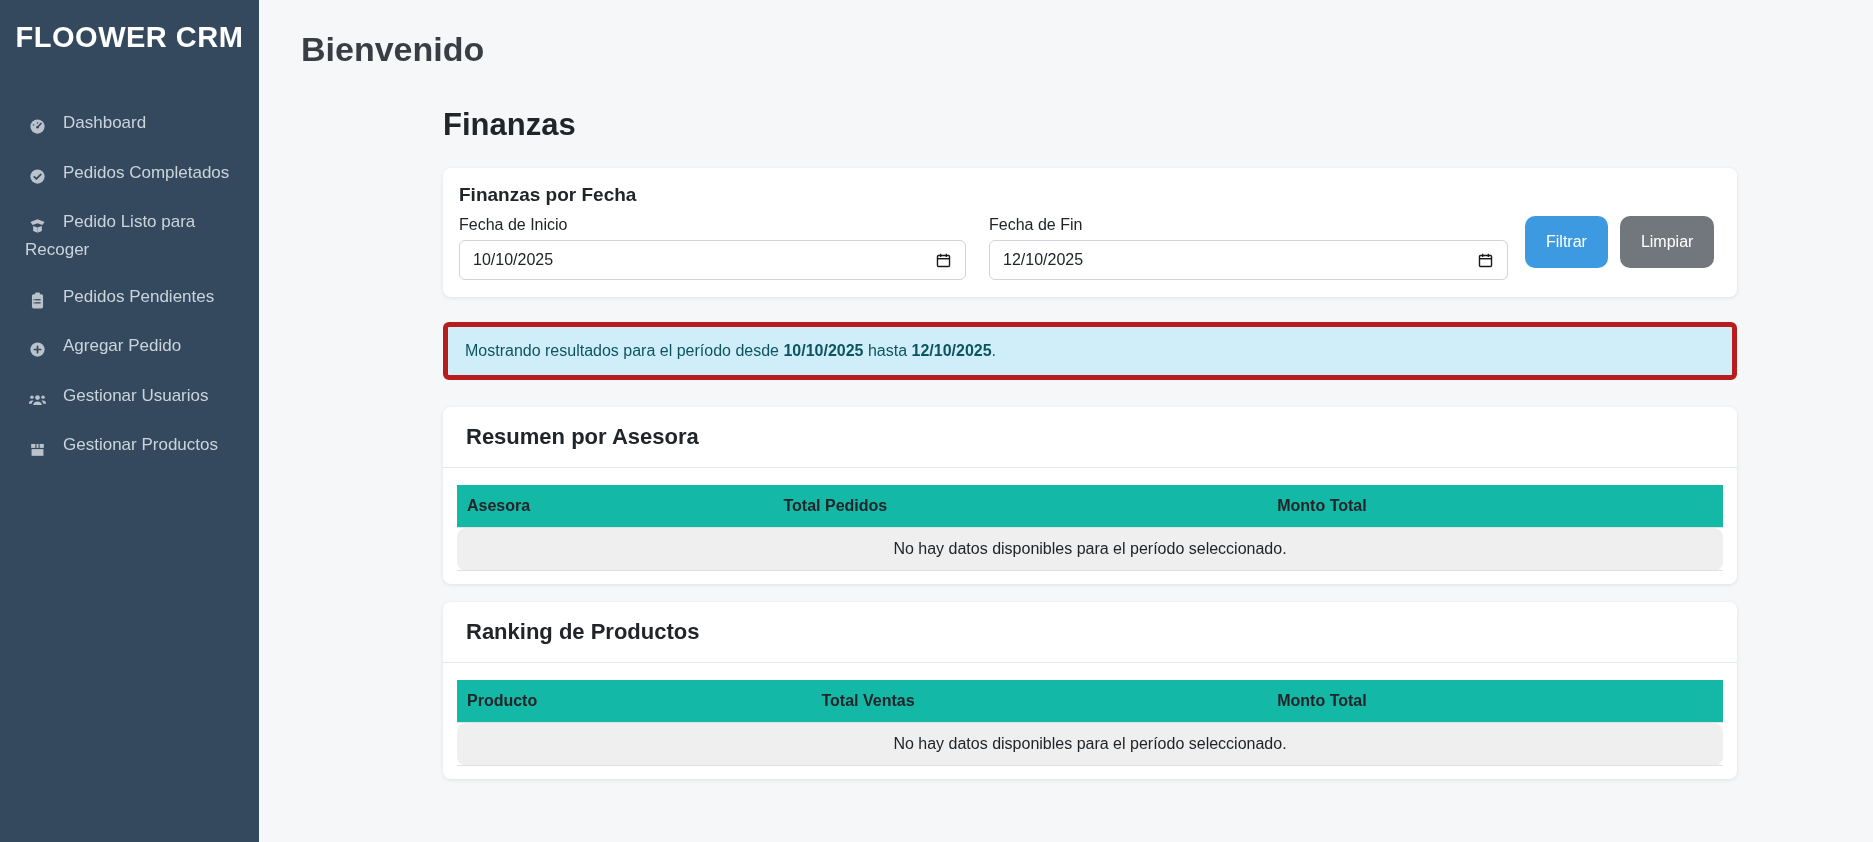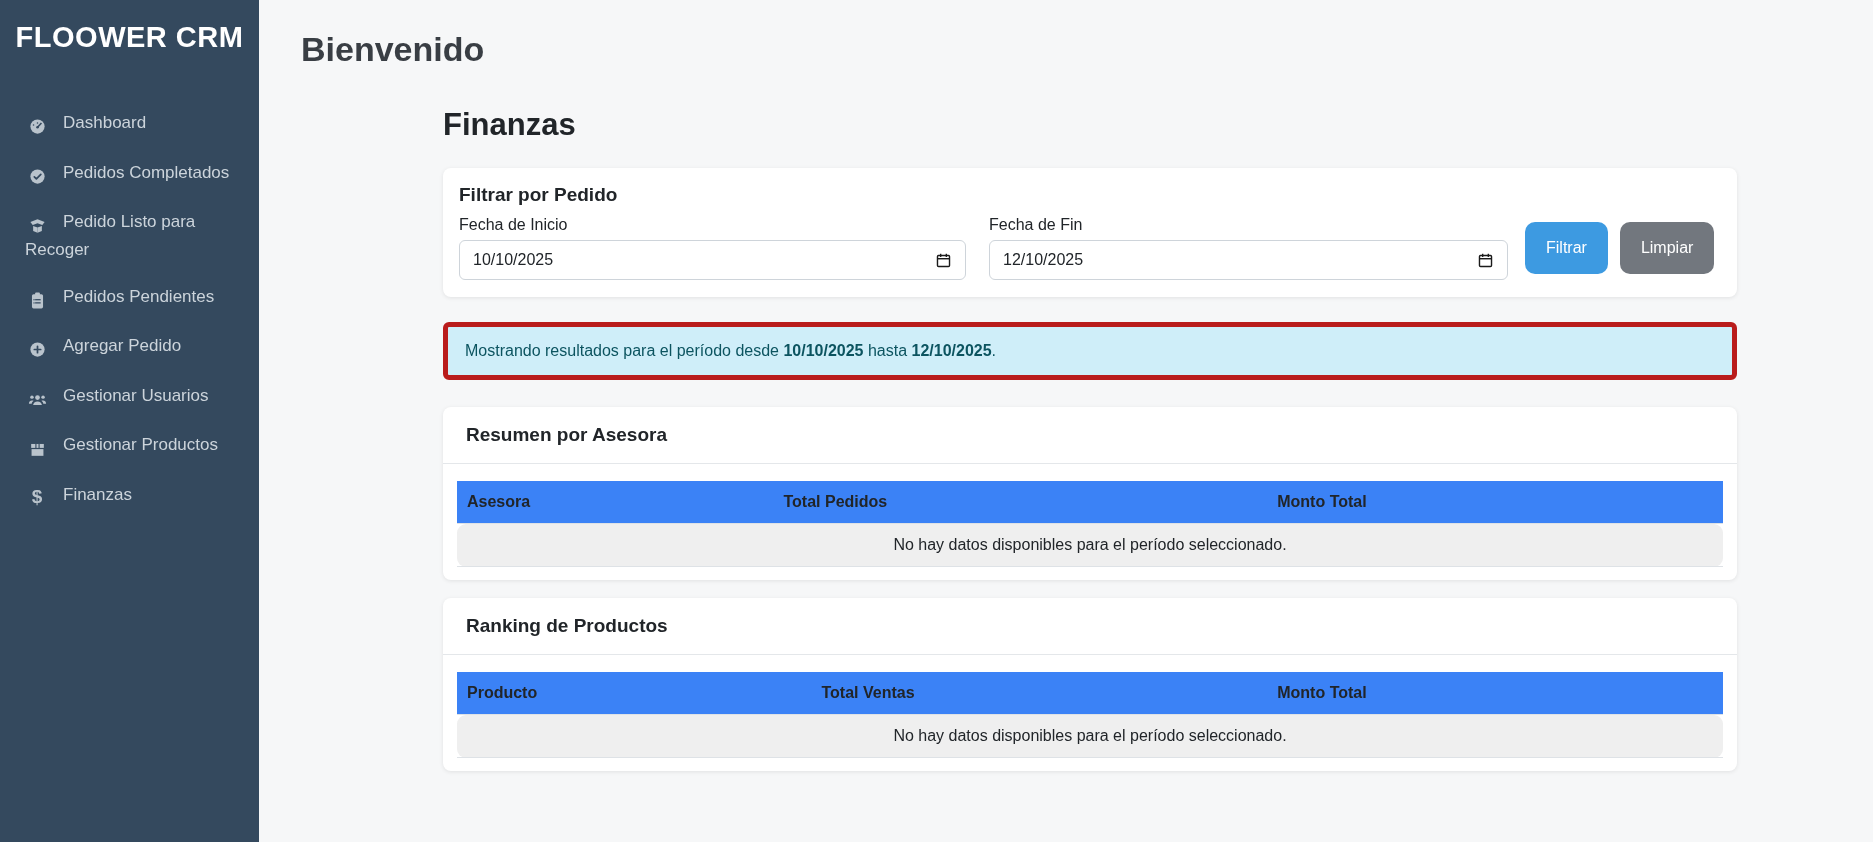--- a/index.html
+++ b/index.html
@@ -68,21 +68,21 @@
   }
 
   
   .card {
     background:#ffffff;
     border-radius:8px;
     box-shadow:0 1px 4px rgba(0,0,0,.09);
   }
   .filter-card { padding:16px 13px 17px 16px; margin-bottom:25px; }
   .filter-title { font-size:19px; font-weight:700; margin-bottom:10px; color:#212529; }
-  .filter-row { display:flex; align-items:center; }
+  .filter-row { display:flex; align-items:flex-start; }
   .form-group.start { width:507px; margin-right:23px; }
   .form-group.end { width:519px; margin-right:17px; }
   .form-label { display:block; font-size:16px; color:#212529; margin-bottom:6px; }
   .date-input {
     height:40px;
     border:1px solid #ced4da;
     border-radius:6px;
     background:#fff;
     display:flex;
     align-items:center;
@@ -118,25 +118,25 @@
     margin-bottom:27px;
   }
   .alert-info strong { font-weight:700; }
 
   
   .table-card { margin-bottom:18px; }
   .card-header {
     padding:17px 23px;
     border-bottom:1px solid #e4e7ea;
   }
-  .card-title { font-size:19px; font-weight:700; color:#212529; }
+  .card-title { font-size:22px; font-weight:700; color:#212529; }
   .card-body { padding:17px 14px 13px 14px; }
   table { width:100%; border-collapse:collapse; }
   thead th {
-    background:#3b82f6;
+    background:#14b8a6;
     text-align:left;
     font-size:16px;
     font-weight:700;
     color:#212529;
     padding:12px 10px;
     border-bottom:1px solid #dee2e6;
   }
   tbody td {
     background:#efefef;
     font-size:16px;
@@ -240,38 +240,32 @@
         <svg viewBox="0 0 24 24" fill="currentColor">
               <path d="M4 5h16v5H4z"></path>
               <path d="M4.5 11.5h15V20h-15z"></path>
               <line x1="10" y1="5" x2="10" y2="10" stroke="#34495e" stroke-width="1.4"></line>
               <line x1="14" y1="5" x2="14" y2="10" stroke="#34495e" stroke-width="1.4"></line>
             </svg>
       </span><span>Gestionar Productos</span>
     </a>
       </li>
 
-    <li>
-        <a class="nav-link">
-      <span class="nav-icon"><span class="dollar-glyph">$</span>
-      </span><span>Finanzas</span>
-    </a>
-      </li>
 
   </ul>
 </aside>
 
 <main class="main">
   <h1 class="page-title">Bienvenido</h1>
 
   <div class="container">
     <h2 class="section-title">Finanzas</h2>
 
     <div class="card filter-card">
-      <div class="filter-title">Filtrar por Pedido</div>
+      <div class="filter-title">Finanzas por Fecha</div>
       <div class="filter-row">
         <div class="form-group start">
           <label class="form-label">Fecha de Inicio</label>
           <div class="date-input">
             <span>10/10/2025</span>
             <span class="cal-icon">
               <svg viewBox="0 0 24 24" fill="none" stroke="#1b1b1b" stroke-width="2">
                   <rect x="3.5" y="5" width="17" height="15.5" rx="1.5"></rect>
                   <line x1="8" y1="2.5" x2="8" y2="7"></line>
                   <line x1="16" y1="2.5" x2="16" y2="7"></line>

